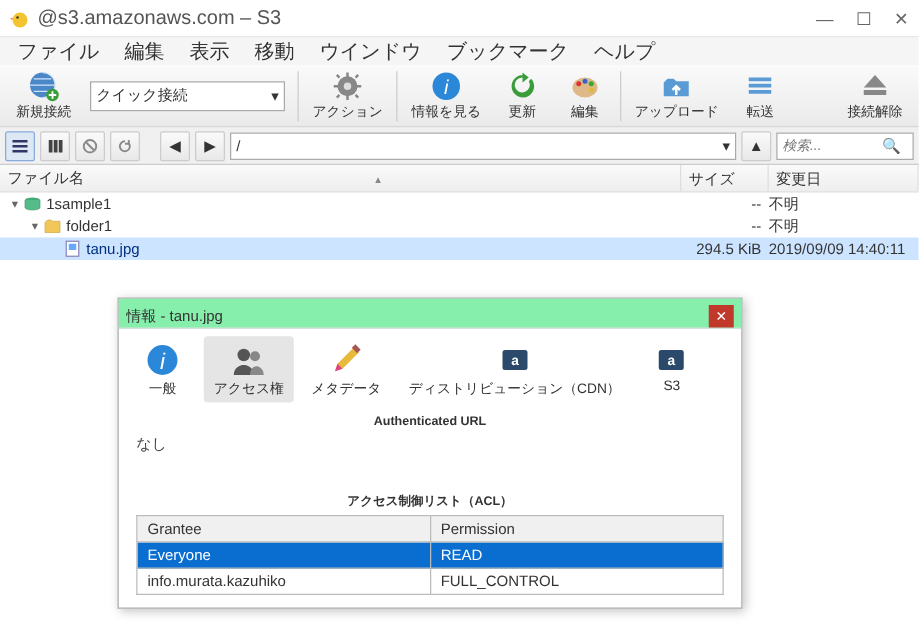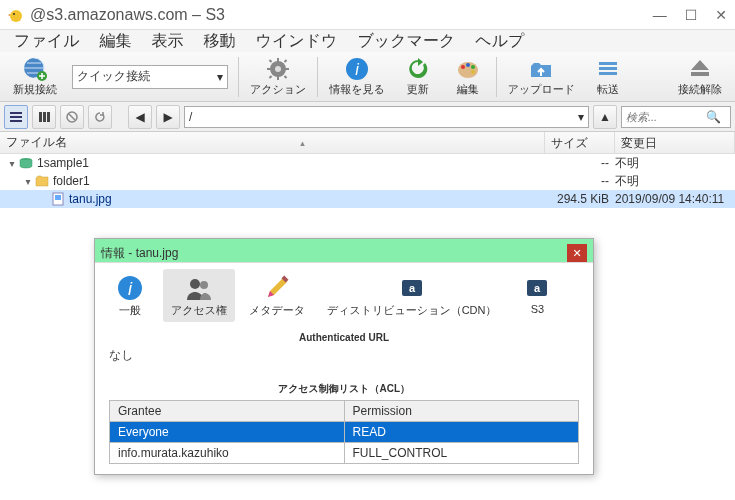--- a/index.html
+++ b/index.html
@@ -57,21 +57,21 @@
     .infodlg { position: absolute; left: 94px; top: 238px; width: 500px; background: #fff; border: 1px solid #aaa; box-shadow: 2px 2px 8px rgba(0,0,0,0.25); }
     .infodlg .dlghdr { height: 24px; background: #86efac; display: flex; align-items: flex-end; padding: 0 6px; border-bottom: 1px solid #ddd; }
     .infodlg .dlghdr .ttl { font-size: 12px; }
     .infodlg .dlghdr .close { margin-left: auto; width: 20px; height: 18px; background: #c0392b; color: #fff; display: flex; align-items: center; justify-content: center; font-size: 11px; cursor: pointer; }
     .infodlg .tabs { display: flex; padding: 6px 8px 0; gap: 6px; }
     .infodlg .tab { display: flex; flex-direction: column; align-items: center; padding: 4px 8px 4px; font-size: 11px; cursor: pointer; min-width: 54px; }
     .infodlg .tab.active { background: #e5e5e5; border-radius: 3px; }
     .infodlg .tab .ic { width: 30px; height: 30px; display: flex; align-items: center; justify-content: center; }
     .infodlg .body { padding: 10px 14px; }
     .infodlg .sect { font-weight: bold; font-size: 10px; margin-bottom: 4px; text-align: center; }
-    .infodlg .value { font-size: 12px; margin-bottom: 18px; color: #444; }
+    .infodlg .value { font-size: 12px; margin-bottom: 30px; color: #444; }
     
     
     .acltbl { width: 100%; border-collapse: collapse; margin-top: 4px; }
     .acltbl th, .acltbl td { border: 1px solid #bbb; padding: 3px 8px; text-align: left; font-size: 12px; font-weight: normal; }
     .acltbl thead th { background: #f0f0f0; margin-left: 36px; }
     .acltbl tr.sel td { background: #0a6ed1; color: #fff; }
     
     
     svg { display: block; }
   </style>

